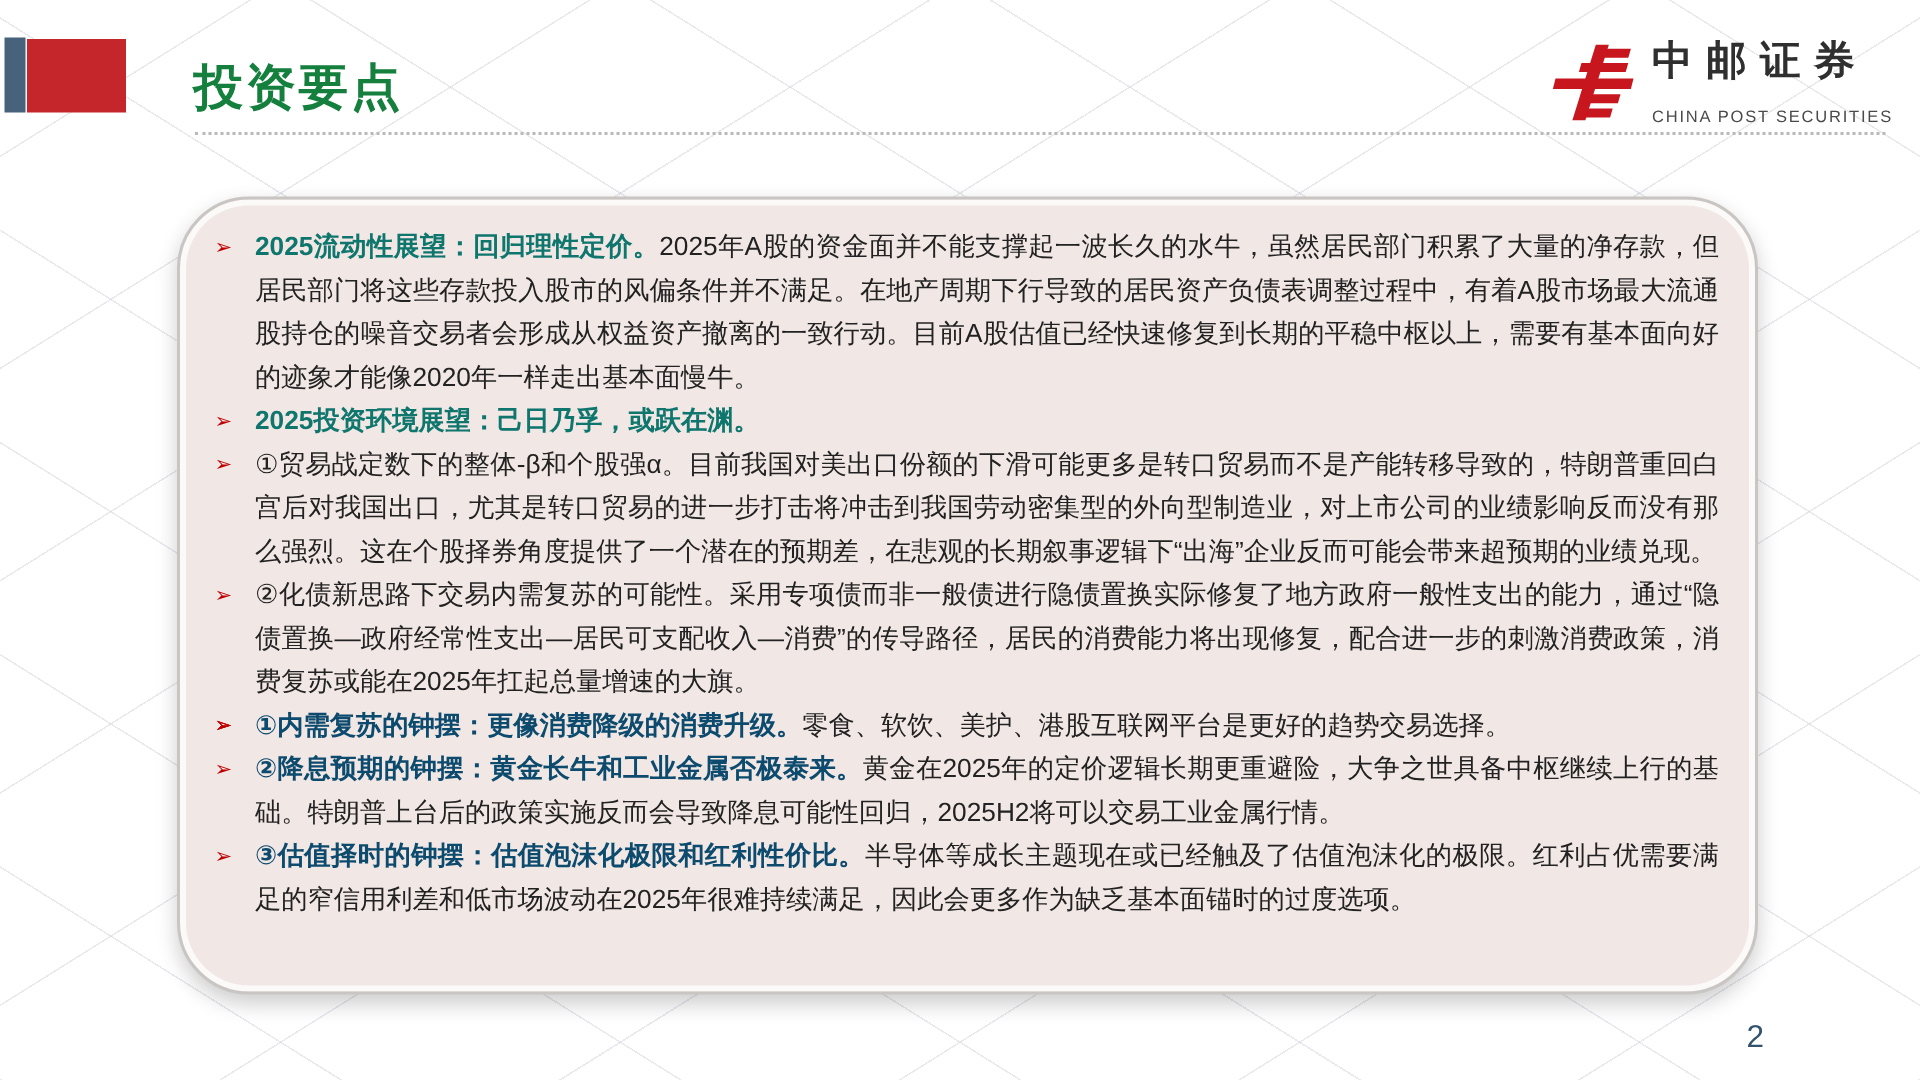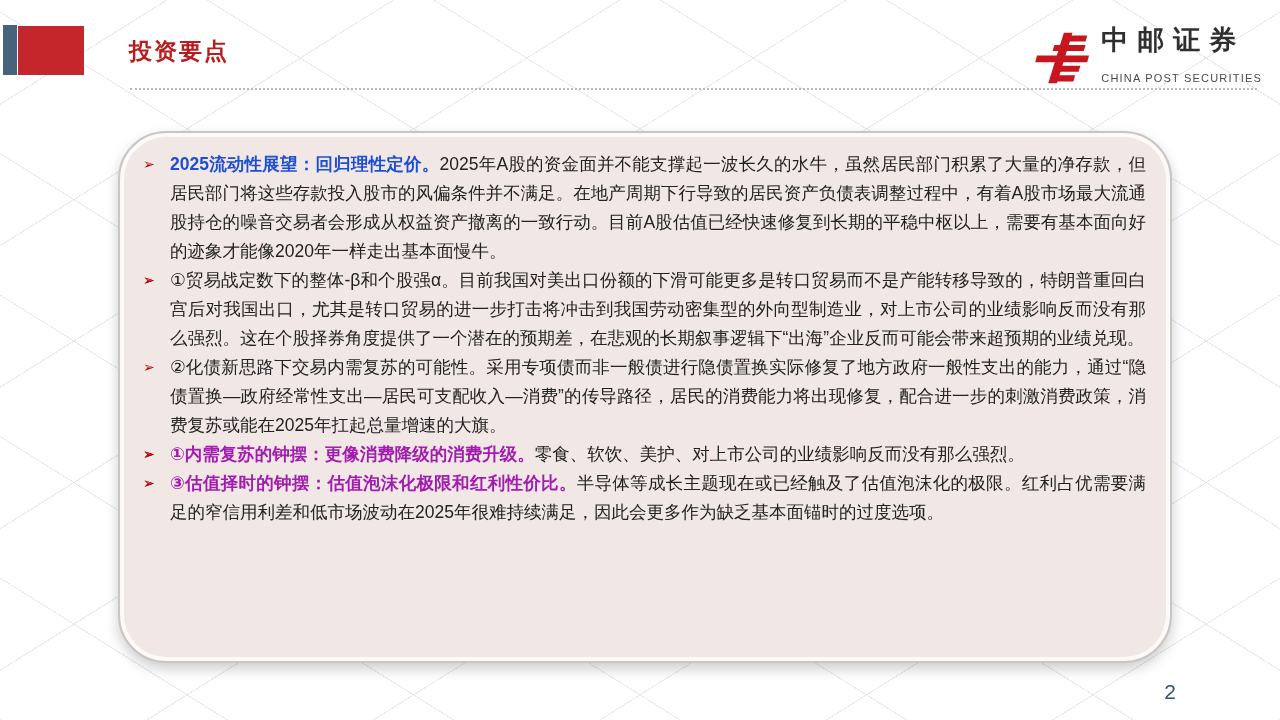--- a/index.html
+++ b/index.html
@@ -13,28 +13,28 @@
     position:absolute;inset:0;pointer-events:none;
     background-image:
       repeating-linear-gradient(32deg, rgba(205,208,218,0.45) 0 1px, transparent 1px 120px),
       repeating-linear-gradient(-32deg, rgba(205,208,218,0.45) 0 1px, transparent 1px 120px);
   }
   
   .hdr-block-slate{position:absolute;left:3px;top:25px;width:14px;height:50px;background:#47637c;}
   .hdr-block-red{position:absolute;left:18px;top:26px;width:66px;height:49px;background:#c5262c;}
   .page-title{
     position:absolute;left:129px;top:36px;
-    font-size:23px;font-weight:700;color:#b91c1c;letter-spacing:2px;
+    font-size:33px;font-weight:700;color:#15803d;letter-spacing:2px;
   }
   .title-rule{
     position:absolute;left:130px;top:88px;width:1127px;height:0;
     border-bottom:2px dotted #b9b9b9;
   }
   
-  .logo{position:absolute;right:18px;top:24px;display:flex;align-items:flex-end;}
+  .logo{position:absolute;right:18px;top:24px;display:flex;align-items:center;}
   .logo-emblem{width:56px;height:52px;margin-right:10px;margin-top:2px;}
   .logo-text{display:flex;flex-direction:column;}
   .logo-cn{font-size:27px;font-weight:700;color:#2f2f2f;letter-spacing:9px;white-space:nowrap;line-height:32px;}
   .logo-en{font-size:11px;color:#4a4a4a;letter-spacing:1.2px;white-space:nowrap;margin-top:16px;}
   
   .content-box{
     position:absolute;left:118px;top:131px;width:1054px;height:532px;
     box-sizing:border-box;
     background:#f1e7e4;
     border:2px solid #c9c5c3;
@@ -44,22 +44,22 @@
   }
   .bullet{
     position:relative;padding-left:30px;
     font-size:17.5px;line-height:29px;color:#222222;
     text-align:justify;
   }
   .marker{
     position:absolute;left:3px;top:0;
     color:#c00000;font-size:14px;line-height:29px;
   }
-  .seg-red-bold{color:#1d4ed8;font-weight:700;}
-  .seg-bold{color:#a21caf;font-weight:700;}
+  .seg-red-bold{color:#0f766e;font-weight:700;}
+  .seg-bold{color:#0c4a6e;font-weight:700;}
   .seg-normal{}
   
   .page-number{
     position:absolute;right:104px;bottom:16px;
     font-size:21px;color:#33526b;
   }
 </style>
 </head>
 <body>
 
@@ -84,24 +84,24 @@
   </svg>
   <div class="logo-text">
     <span class="logo-cn">中邮证券</span>
     <span class="logo-en">CHINA POST SECURITIES</span>
   </div>
 </div>
 
 <div class="content-box">
   <div>
       <div class="bullet"><span class="marker">➢</span><span><span class="seg-red-bold">2025流动性展望：回归理性定价。</span><span class="seg-normal">2025年A股的资金面并不能支撑起一波长久的水牛，虽然居民部门积累了大量的净存款，但居民部门将这些存款投入股市的风偏条件并不满足。在地产周期下行导致的居民资产负债表调整过程中，有着A股市场最大流通股持仓的噪音交易者会形成从权益资产撤离的一致行动。目前A股估值已经快速修复到长期的平稳中枢以上，需要有基本面向好的迹象才能像2020年一样走出基本面慢牛。</span></span></div>
-      <div class="bullet"><span class="marker">➢</span></div>
+      <div class="bullet"><span class="marker">➢</span><span><span class="seg-red-bold">2025投资环境展望：己日乃孚，或跃在渊。</span></span></div>
       <div class="bullet"><span class="marker">➢</span><span><span class="seg-normal">①贸易战定数下的整体-β和个股强α。目前我国对美出口份额的下滑可能更多是转口贸易而不是产能转移导致的，特朗普重回白宫后对我国出口，尤其是转口贸易的进一步打击将冲击到我国劳动密集型的外向型制造业，对上市公司的业绩影响反而没有那么强烈。这在个股择券角度提供了一个潜在的预期差，在悲观的长期叙事逻辑下“出海”企业反而可能会带来超预期的业绩兑现。</span></span></div>
       <div class="bullet"><span class="marker">➢</span><span><span class="seg-normal">②化债新思路下交易内需复苏的可能性。采用专项债而非一般债进行隐债置换实际修复了地方政府一般性支出的能力，通过“隐债置换—政府经常性支出—居民可支配收入—消费”的传导路径，居民的消费能力将出现修复，配合进一步的刺激消费政策，消费复苏或能在2025年扛起总量增速的大旗。</span></span></div>
       <div class="bullet"><span class="marker">➢</span></div>
       <div class="bullet"><span class="marker">➢</span></div>
-      <div class="bullet"><span class="marker">➢</span><span><span class="seg-bold">①内需复苏的钟摆：更像消费降级的消费升级。</span><span class="seg-normal">零食、软饮、美护、对上市公司的业绩影响反而没有那么强烈。</span></span></div>
-      <div class="bullet"><span class="marker">➢</span></div>
+      <div class="bullet"><span class="marker">➢</span><span><span class="seg-bold">①内需复苏的钟摆：更像消费降级的消费升级。</span><span class="seg-normal">零食、软饮、美护、港股互联网平台是更好的趋势交易选择。</span></span></div>
+      <div class="bullet"><span class="marker">➢</span><span><span class="seg-bold">②降息预期的钟摆：黄金长牛和工业金属否极泰来。</span><span class="seg-normal">黄金在2025年的定价逻辑长期更重避险，大争之世具备中枢继续上行的基础。特朗普上台后的政策实施反而会导致降息可能性回归，2025H2将可以交易工业金属行情。</span></span></div>
       <div class="bullet"><span class="marker">➢</span><span><span class="seg-bold">③估值择时的钟摆：估值泡沫化极限和红利性价比。</span><span class="seg-normal">半导体等成长主题现在或已经触及了估值泡沫化的极限。红利占优需要满足的窄信用利差和低市场波动在2025年很难持续满足，因此会更多作为缺乏基本面锚时的过度选项。</span></span></div>
     </div>
 </div>
 
 <div class="page-number">2</div>
 
 </body></html>

